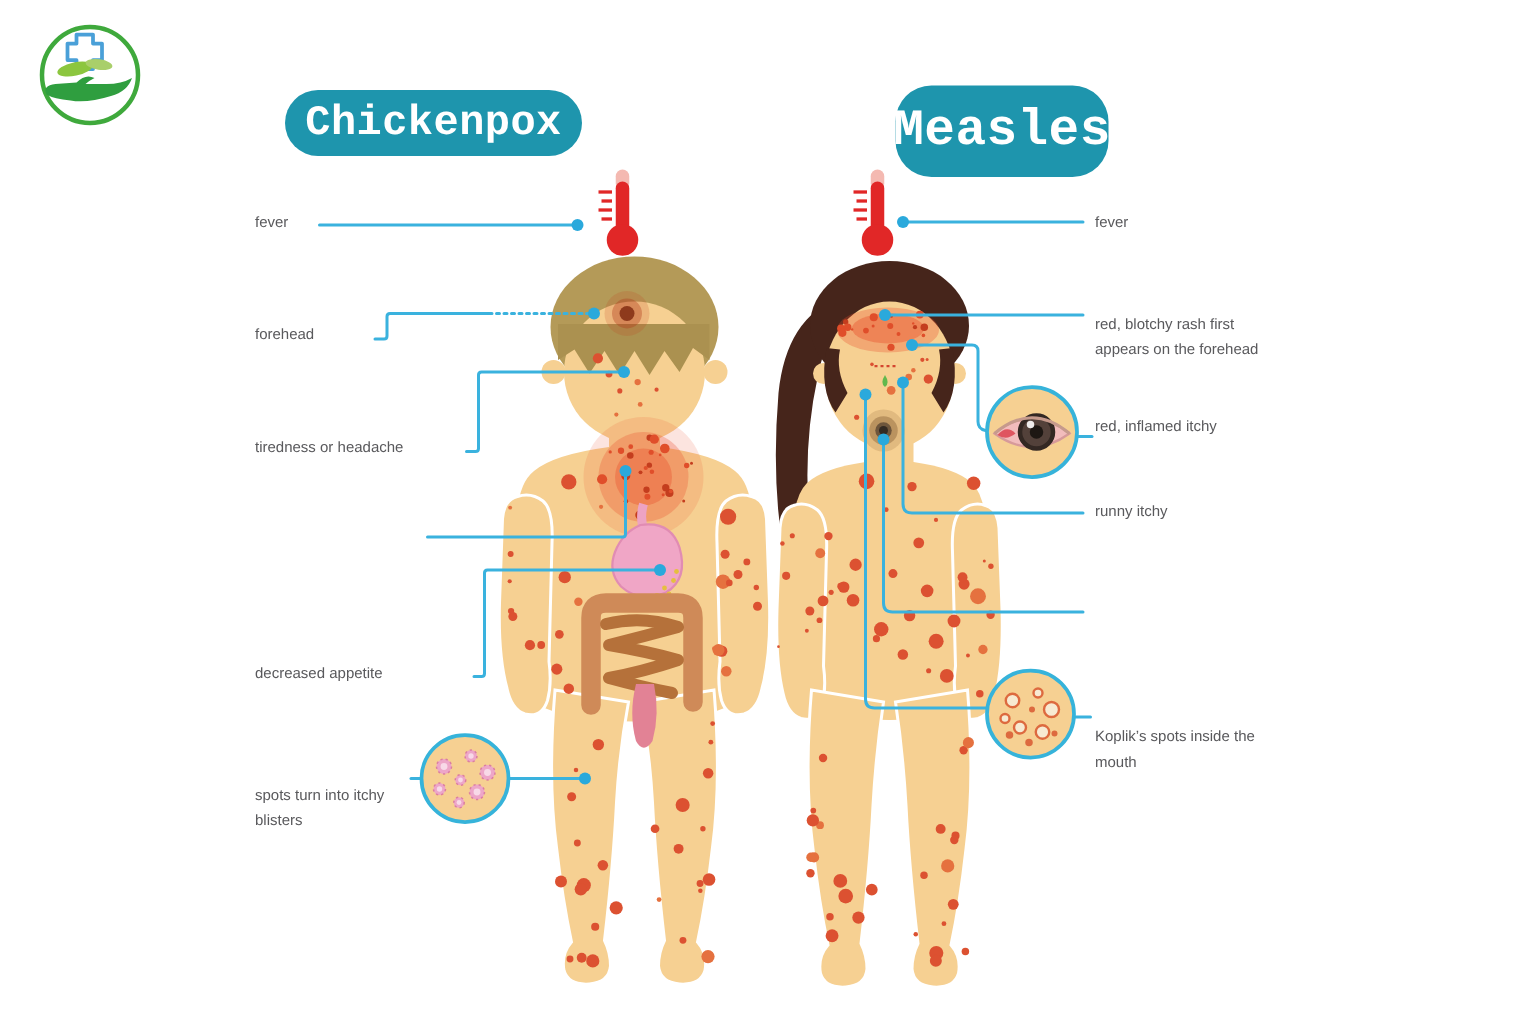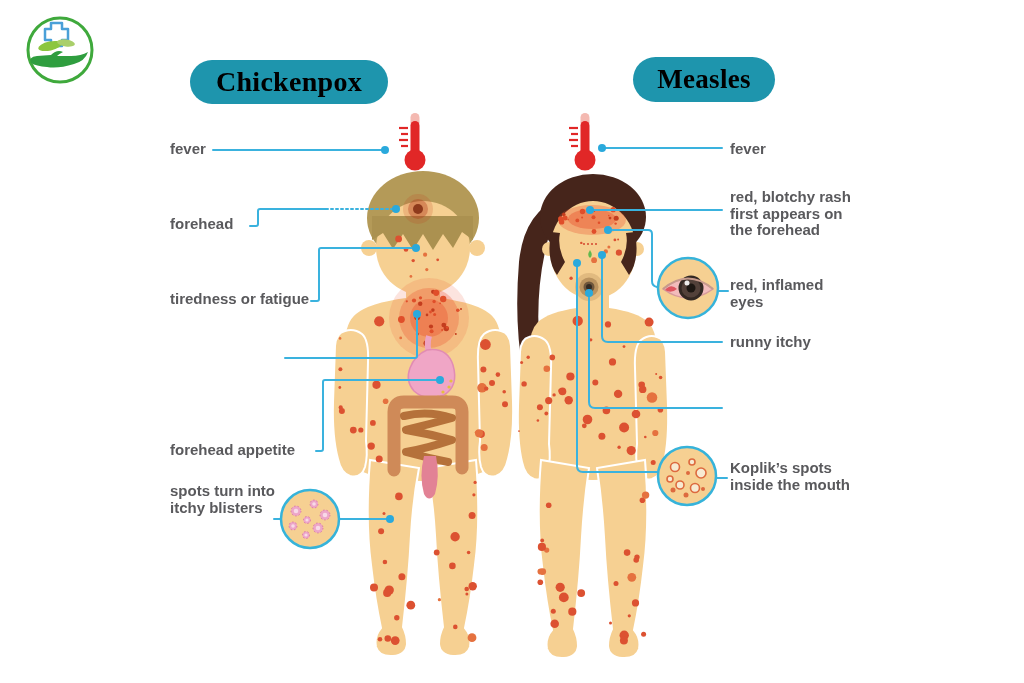--- a/index.html
+++ b/index.html
@@ -1,24 +1,24 @@
 <!DOCTYPE html>
 <html><head>
 <meta charset="utf-8">
 <style>
   html,body{margin:0;padding:0;background:#fff;}
   #stage{position:relative;width:1024px;height:683px;background:#fff;overflow:hidden;
          font-family:"Liberation Sans",sans-serif;}
   #art{position:absolute;left:0;top:0;}
-  .badge{position:absolute;background:#1e95ad;color:#000000;font-weight:bold;
+  .badge{position:absolute;background:#1e95ad;color:#ffffff;font-weight:bold;
          border-radius:24px;display:flex;align-items:center;justify-content:center;
-         font-size:28px;letter-spacing:.3px;font-family:Liberation Serif, serif;}
+         font-size:28px;letter-spacing:.3px;font-family:Liberation Mono, monospace;}
   #badge-chickenpox{left:190px;top:60px;width:198px;height:44px;}
-  #badge-measles{left:633px;top:57px;width:142px;height:45px;font-size:27px;}
-  .lbl{position:absolute;font-size:15px;line-height:16.5px;color:#59595c;font-weight:bold;}
+  #badge-measles{left:597px;top:57px;width:142px;height:61px;font-size:34px;}
+  .lbl{position:absolute;font-size:10px;line-height:16.5px;color:#59595c;}
   .lbl.left{left:170px;}
   .lbl.right{left:730px;}
 </style>
 </head>
 <body>
 
 <div id="stage">
 
 <svg id="art" width="1024" height="683" viewBox="0 0 1024 683">
 
@@ -374,23 +374,23 @@
           <circle cx="673.0" cy="490.0" r="2.5" fill="#dd6a3f"></circle>
         </g>
   </g>
 </svg>
 
 <div class="badge" id="badge-chickenpox">Chickenpox</div>
 <div class="badge" id="badge-measles">Measles</div>
 
 <div class="lbl left" style="top:141px">fever</div>
 <div class="lbl left" style="top:216px">forehead</div>
-<div class="lbl left" style="top:291px">tiredness or fatigue</div>
-<div class="lbl left" style="top:442px">forehead appetite</div>
-<div class="lbl left" style="top:483px;width:112px">spots turn into itchy blisters</div>
+<div class="lbl left" style="top:291px">tiredness or headache</div>
+<div class="lbl left" style="top:442px">decreased appetite</div>
+<div class="lbl left" style="top:523px;width:112px">spots turn into itchy blisters</div>
 
 <div class="lbl right" style="top:141px">fever</div>
-<div class="lbl right" style="top:189px;width:128px">red, blotchy rash first appears on the forehead</div>
-<div class="lbl right" style="top:277px;width:100px">red, inflamed eyes</div>
+<div class="lbl right" style="top:209px;width:128px">red, blotchy rash first appears on the forehead</div>
+<div class="lbl right" style="top:277px;width:100px">red, inflamed itchy</div>
 <div class="lbl right" style="top:334px">runny itchy</div>
-<div class="lbl right" style="top:460px;width:128px">Koplik’s spots inside the mouth</div>
+<div class="lbl right" style="top:484px;width:128px">Koplik’s spots inside the mouth</div>
 
 </div>
 
 </body></html>

